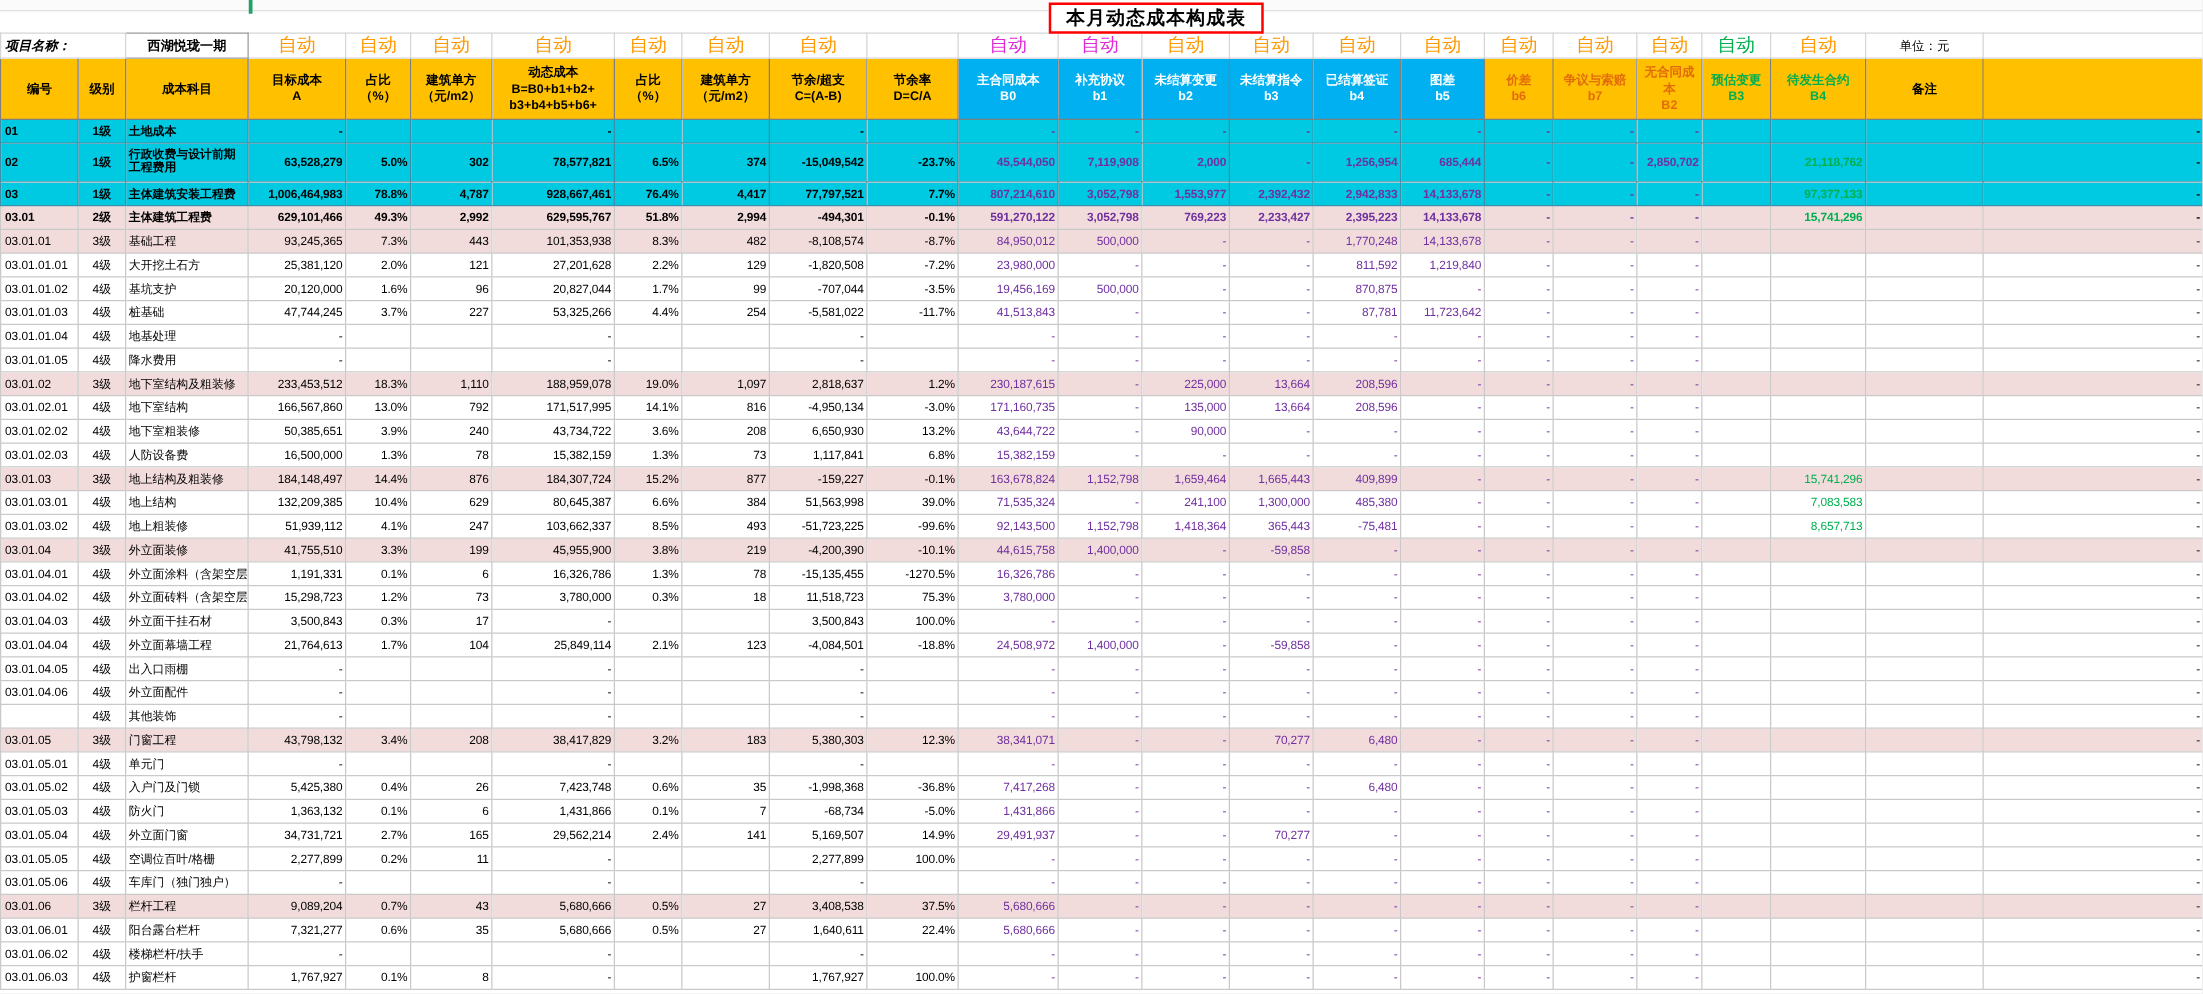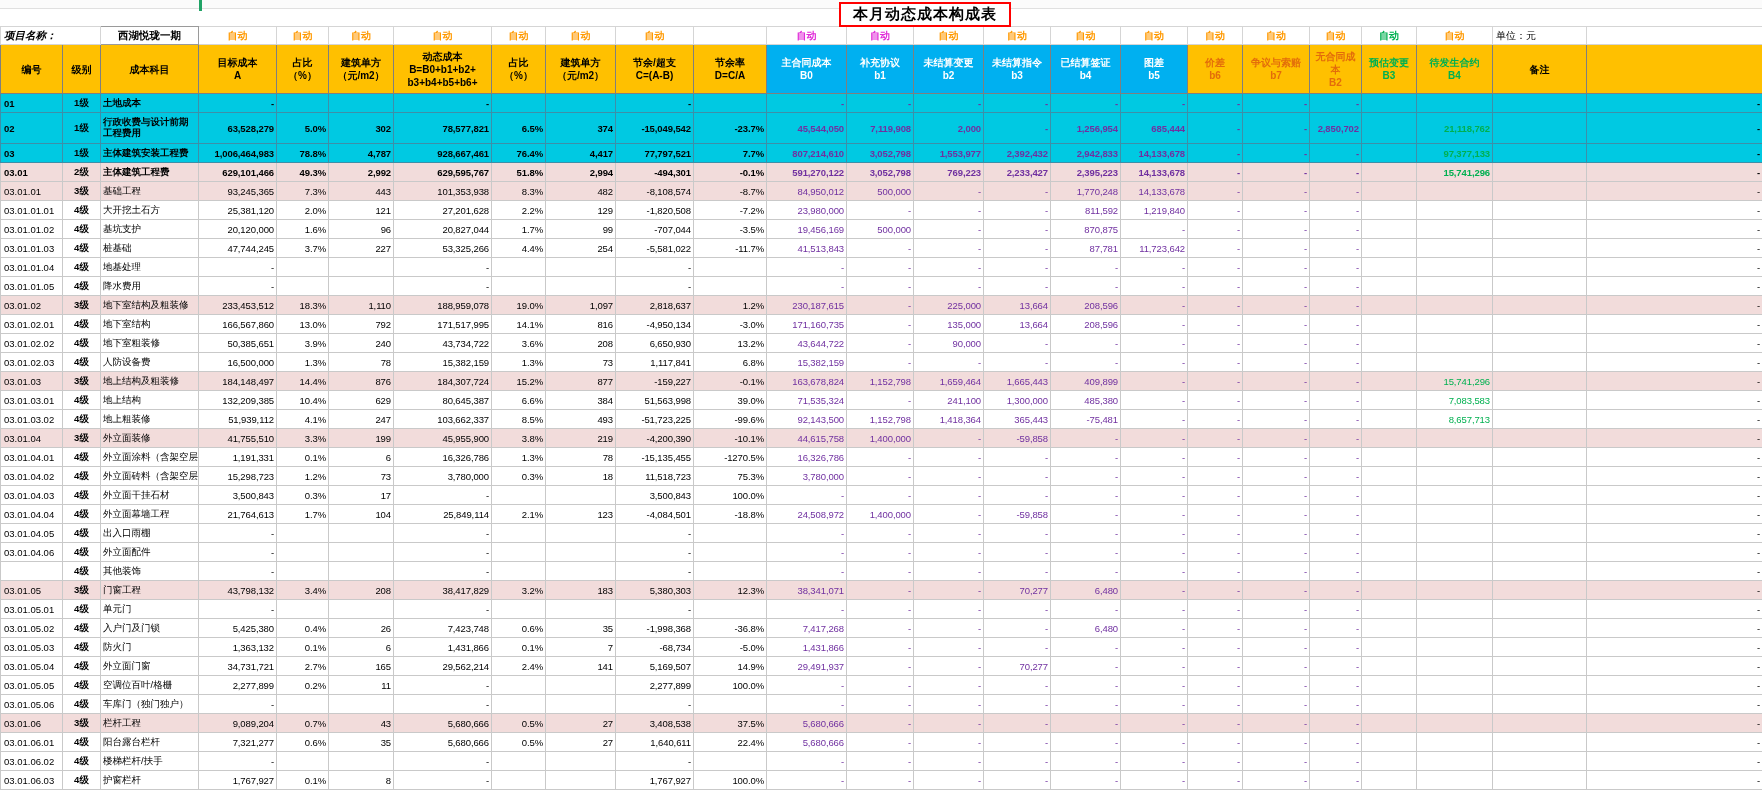--- a/index.html
+++ b/index.html
@@ -16,36 +16,36 @@
   }
   table.sheet{
     position:absolute;left:0;top:26px;width:1762px;
     border-collapse:collapse;table-layout:fixed;
   }
   td{border:1px solid #c3c3c3;padding:0 3px;overflow:hidden;white-space:nowrap;height:18px;font-size:10px;color:#000;}
   thead td{border-color:#7f7f7f;text-align:center;vertical-align:middle;}
   tr.info-row td{height:17px;border-color:#d5d5d5;background:#fff;}
   .proj-label{text-align:left;font-weight:bold;font-size:10.5px;font-style:italic;}
   .proj-name{text-align:center;font-weight:bold;font-size:10.5px;border-color:#9a9a9a !important;}
-  .auto{font-weight:bold;font-size:10px;}
+  .auto{font-weight:normal;font-size:15px;}
   .auto-orange{color:var(--autoOrange,#FF9900);}
   .auto-magenta{color:var(--autoMagenta,#E02AD8);}
   .auto-green{color:var(--autoGreen,#00B050);}
-  .unit-cell{font-size:10px;color:#000;text-align:left;}
+  .unit-cell{font-size:10px;color:#000;text-align:center;}
   tr.group-row td{height:16px;font-weight:bold;font-size:10.5px;}
   .grp-gold{background:var(--gold,#FFC000);color:#000;}
   .grp-cyan{background:var(--blue,#00B0F0);color:var(--magenta,#C000C0);}
   tr.colhead-row td{height:48px;font-weight:bold;white-space:pre-line;line-height:1.3;font-size:10px;}
   .colh-gold{background:var(--gold,#FFC000);color:#000;}
   .colh-blue{background:var(--blue,#00B0F0);color:#fff;}
   .colh-gold-orange{background:var(--gold,#FFC000);color:var(--orange,#E36C0A);}
   .colh-gold-green{background:var(--gold,#FFC000);color:var(--green,#00B050);}
   tbody td{border-color:#c9c9c9;background:#fff;}
   tbody .c-code{text-align:left;font-size:9.5px;}
-  tbody .c-level{text-align:center;font-size:9.5px;font-weight:bold;}
+  tbody .c-level{text-align:center;font-size:9.5px;}
   tbody .c-name{text-align:left;font-size:9.5px;padding:0 2px;}
   tbody .c-num{text-align:right;font-size:9.5px;letter-spacing:-0.1px;padding:0 2px;}
   tbody .c-remark{text-align:center;font-size:9.5px;}
   tbody .c-purple{color:var(--purple,#7030A0);}
   tbody .c-green{color:var(--green,#00B050);}
   tr.lv1 td{background:var(--cyanRow,#00C9E2);font-weight:bold;border-color:#3d8fa8;}
   tr.lv2 td{background:var(--pink,#F2DCDB);font-weight:bold;}
   tr.lv3 td{background:var(--pink,#F2DCDB);}
   tr.lv4 td{background:#fff;}
   tr.tall td{height:30px;}

